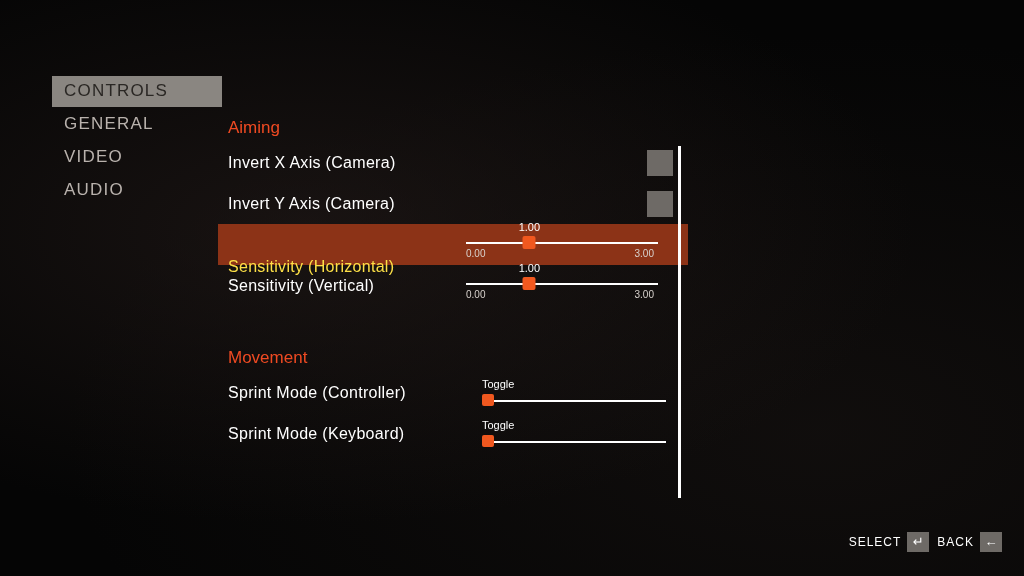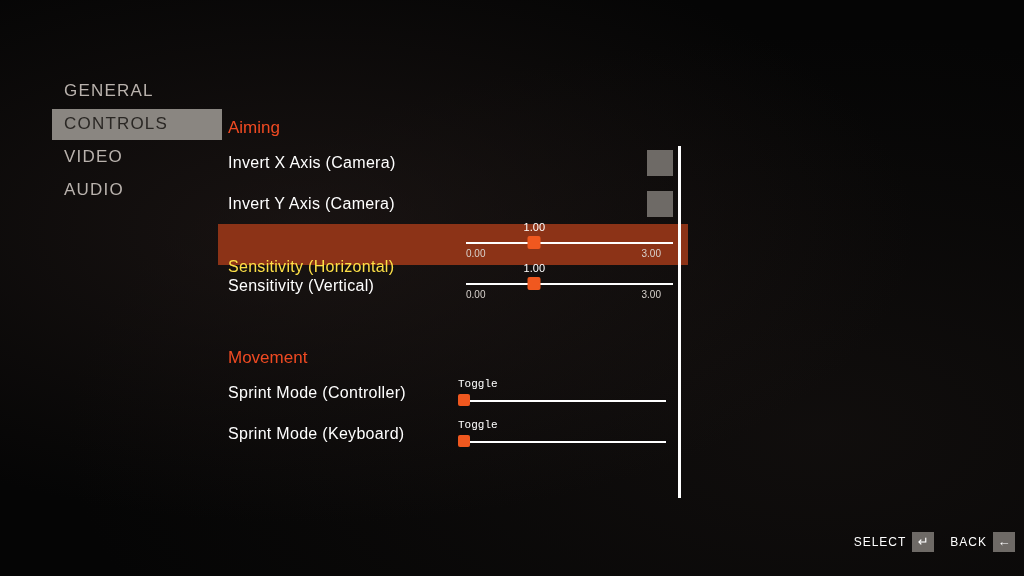--- a/index.html
+++ b/index.html
@@ -117,21 +117,21 @@
     font-size: 20px;
     font-weight: bold;
   }
 
   
   .slider {
     position: relative;
     flex: 1 1 auto;
     height: 47px;
     margin-left: 8px;
-    margin-right: 5px;
+    margin-right: 20px;
   }
   .slider .track {
     position: absolute;
     left: 0;
     right: 0;
     top: 21px;
     height: 2px;
     background: #ffffff;
   }
   .slider .knob {
@@ -152,35 +152,34 @@
   }
   .slider .min {
     position: absolute;
     left: 0;
     top: 27px;
     font-size: 10px;
     color: #d8d2cd;
   }
   .slider .max {
     position: absolute;
-    right: 12px;
+    right: 4px;
     top: 27px;
     font-size: 10px;
     color: #d8d2cd;
     text-align: center;
   }
 
   
   .optionctl {
     position: relative;
     flex: 1 1 auto;
     height: 40px;
-    margin-left: 0;
+    margin-left: 24px;
     margin-right: 12px;
-    font-family: Liberation Mono, monospace;
   }
   .optionctl .track {
     position: absolute;
     left: 0;
     right: 0;
     top: 27px;
     height: 2px;
     background: #ffffff;
   }
   .optionctl .knob {
@@ -208,25 +207,25 @@
     left: 678px;
     top: 146px;
     width: 3px;
     height: 352px;
     background: #ffffff;
   }
 
   
   .footer {
     position: absolute;
-    right: 9px;
+    right: 22px;
     bottom: 24px;
     display: flex;
     align-items: center;
-    gap: 16px;
+    gap: 8px;
   }
   .hint {
     display: flex;
     align-items: center;
     gap: 6px;
   }
   .hint .htext {
     font-size: 12px;
     letter-spacing: 1px;
     color: #ffffff;
@@ -241,22 +240,22 @@
     text-align: center;
   }
 </style>
 </head>
 <body>
 
 <div id="screen">
 
 
   <nav class="nav">
+    <div class="nav-item selected">CONTROLS</div>
     <div class="nav-item">GENERAL</div>
-    <div class="nav-item selected">CONTROLS</div>
     <div class="nav-item">VIDEO</div>
     <div class="nav-item">AUDIO</div>
   </nav>
 
   <div class="panel">
 
     <div class="section-head">Aiming</div>
 
 
     <div class="row">

